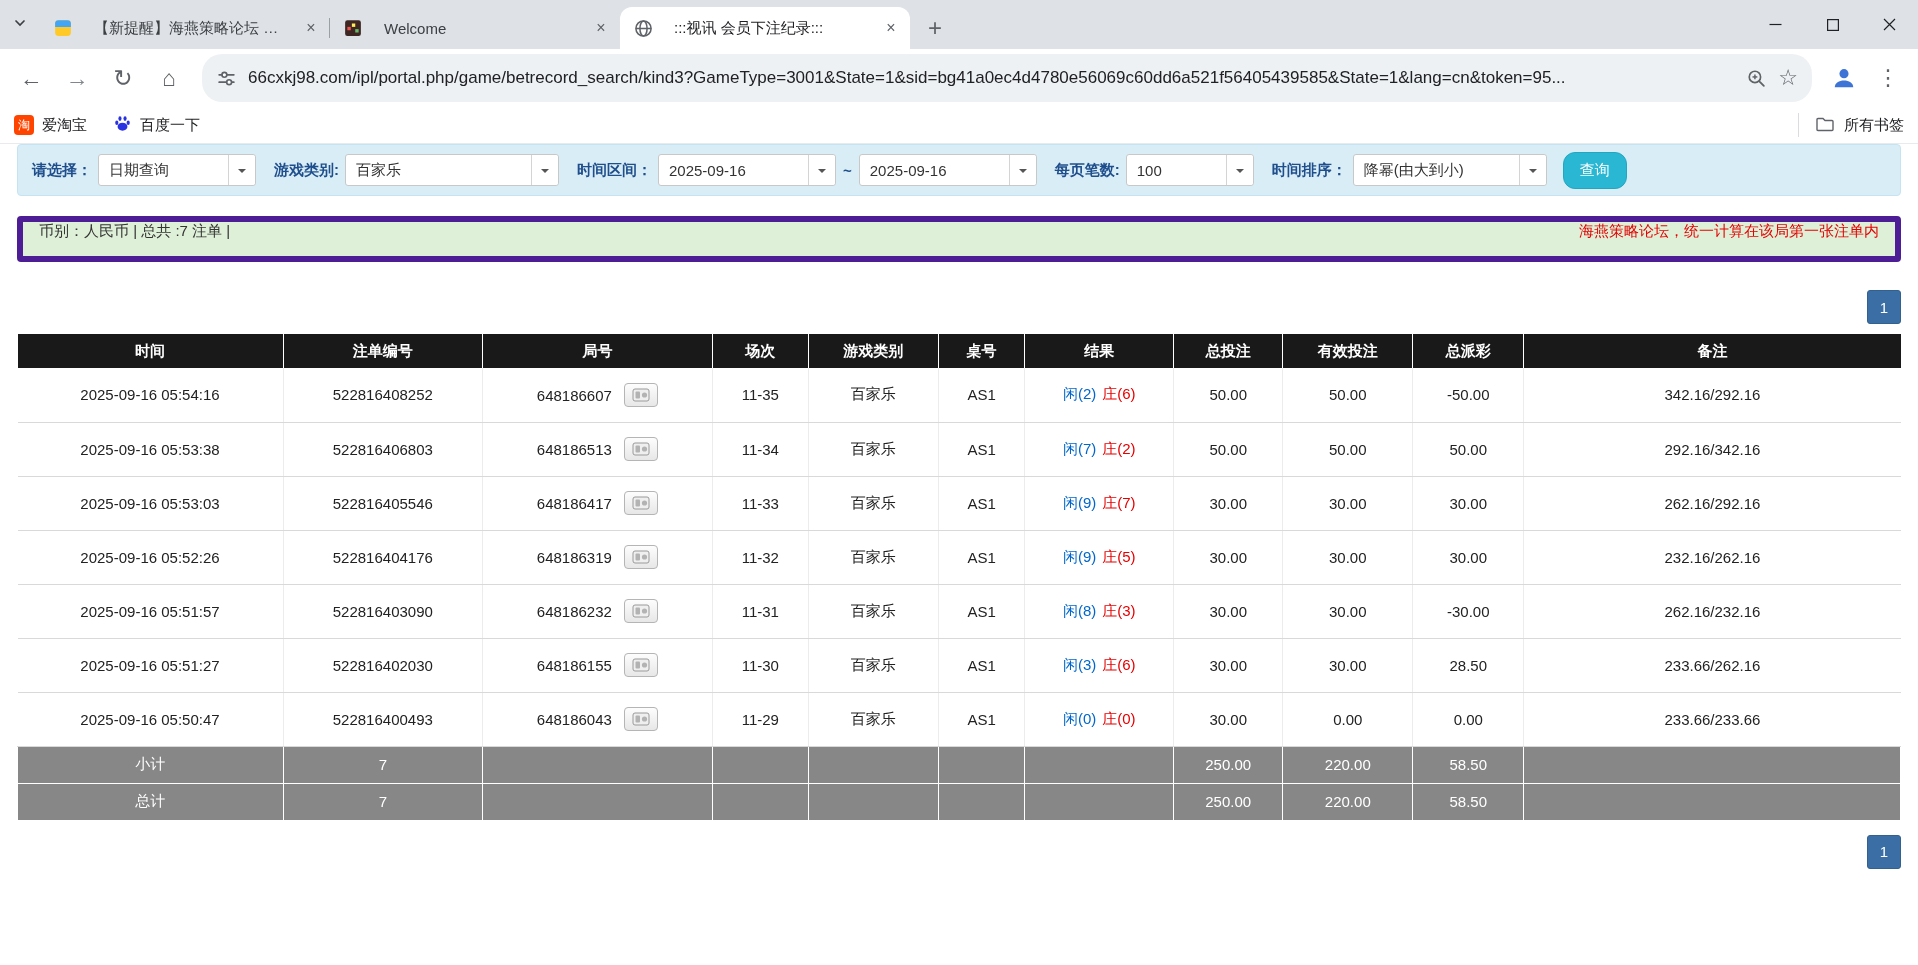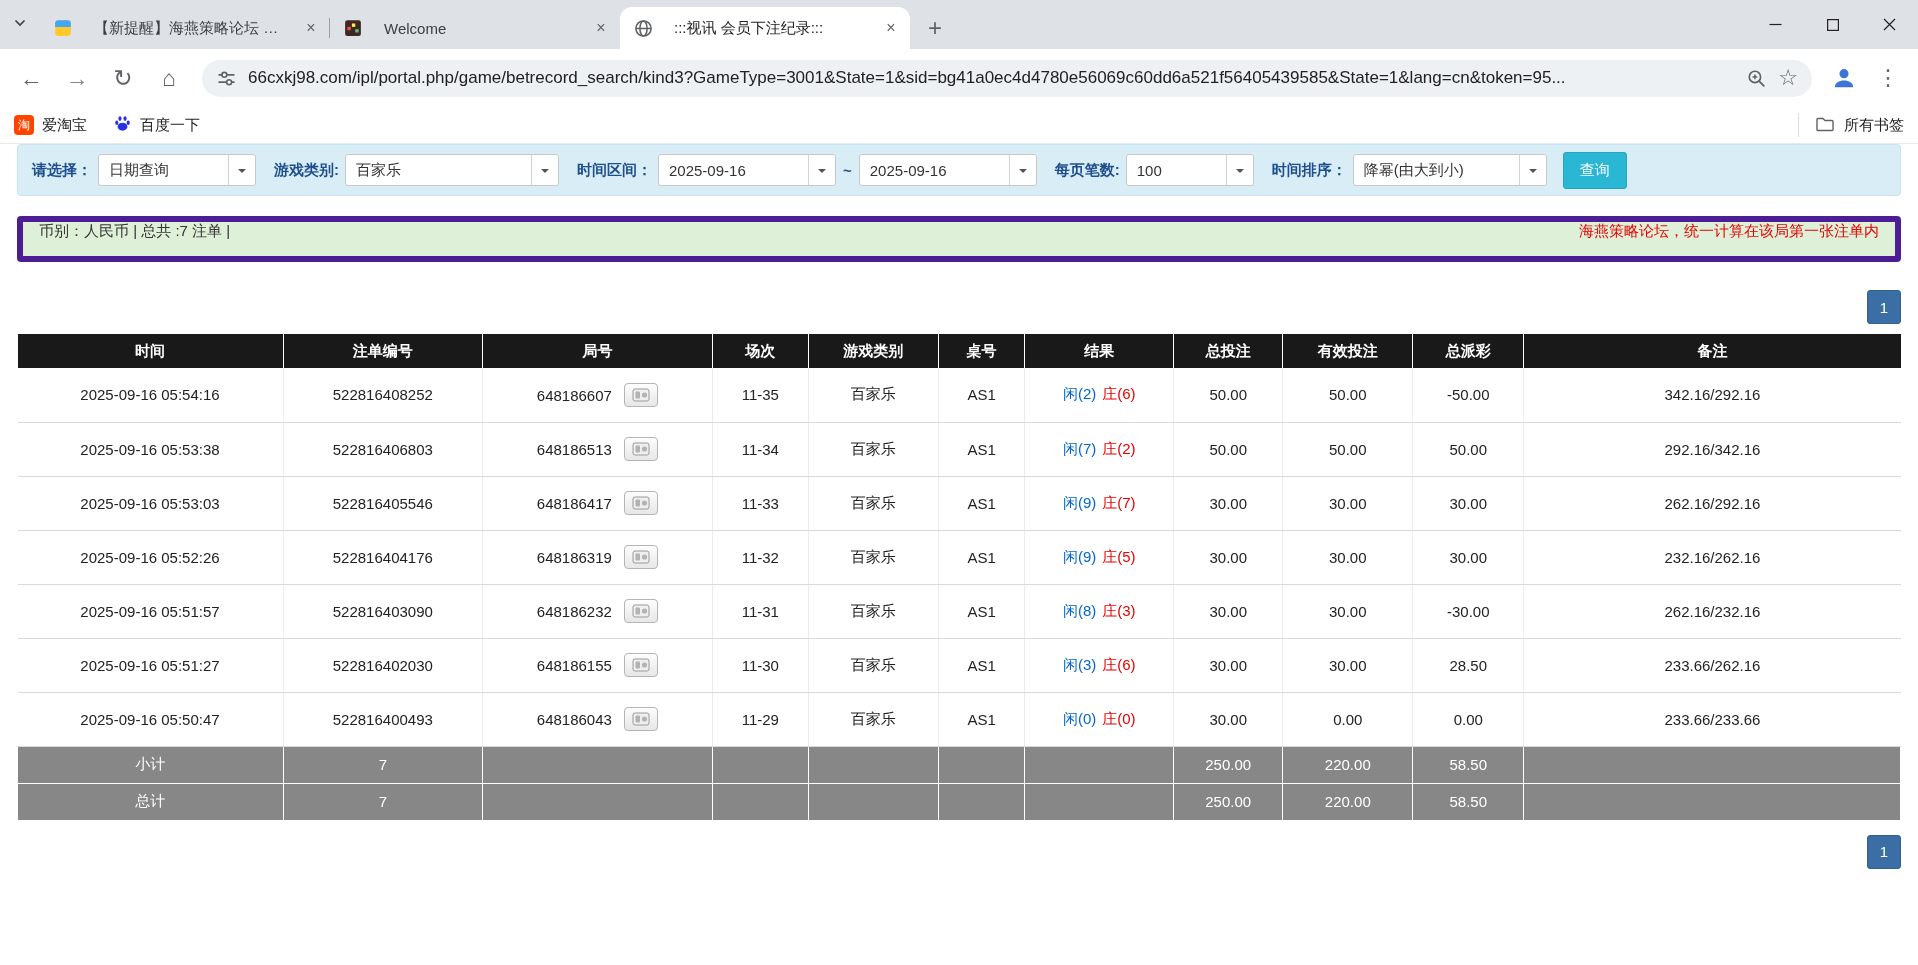--- a/index.html
+++ b/index.html
@@ -17,21 +17,21 @@
   .tab-title { flex:1; white-space:nowrap; overflow:hidden; text-overflow:ellipsis; }
   .tab-close { width:22px; height:22px; border:none; background:none; border-radius:50%; font-size:16px; line-height:1; color:#5f6368; display:flex; align-items:center; justify-content:center; flex:0 0 auto; }
   .favicon { width:20px; height:20px; flex:0 0 auto; display:flex; align-items:center; justify-content:center; }
   .new-tab-btn { width:34px; height:34px; margin:0 0 4px 8px; border:none; background:none; font-size:24px; color:#5f6368; display:flex; align-items:center; justify-content:center; }
   .window-controls { position:absolute; right:0; top:0; display:flex; height:49px; }
   .win-btn { width:57px; height:49px; border:none; background:none; display:flex; align-items:center; justify-content:center; color:#202124; }
 
   .nav-bar { height:58px; background:#fff; display:flex; align-items:center; padding:0 10px; gap:4px; }
   .nav-btn { width:42px; height:42px; border:none; background:none; border-radius:50%; font-size:23px; color:#5f6368; display:flex; align-items:center; justify-content:center; }
   .nav-btn.fwd { color:#80868b; }
-  .omnibox { flex:1; height:37px; min-width:0; background:#eef1f4; border-radius:20px; display:flex; align-items:center; gap:11px; padding:0 14px; margin:0 8px; cursor:text; }
+  .omnibox { flex:1; height:48px; min-width:0; background:#eef1f4; border-radius:20px; display:flex; align-items:center; gap:11px; padding:0 14px; margin:0 8px; cursor:text; }
   .omnibox .url { flex:1; min-width:0; font-size:17px; color:#202124; white-space:nowrap; overflow:hidden; }
   .omni-icon { display:flex; align-items:center; justify-content:center; background:none; border:none; flex:0 0 auto; }
   .star { font-size:22px; color:#5f6368; }
   .avatar-btn,.menu-btn { border:none; background:none; width:40px; height:40px; display:flex; align-items:center; justify-content:center; }
   .menu-btn { font-size:22px; color:#5f6368; }
 
   .bookmarks-bar { height:37px; background:#fff; border-bottom:1px solid #e8eaed; display:flex; align-items:center; padding:0 14px; font-size:15px; color:#202124; }
   .bookmark { display:flex; align-items:center; gap:8px; margin-right:26px; cursor:pointer; }
   .bm-taobao { width:20px; height:20px; border-radius:4px; background:#ff4400; color:#fff; font-size:12px; display:flex; align-items:center; justify-content:center; }
   .bm-spacer { flex:1; }
@@ -43,21 +43,21 @@
 
   .filter-bar { background:#d9edf7; border:1px solid #c6e3f1; border-radius:4px; height:52px; display:flex; align-items:center; padding:0 14px; font-size:15px; }
   .f-label { font-weight:700; color:#1f4e8c; margin:0 6px 0 18px; white-space:nowrap; }
   .f-label:first-child { margin-left:0; }
   .f-tilde { color:#1f4e8c; margin:0 7px; font-weight:700; }
   .combo { background:#fff; border:1px solid #c8c8c8; border-radius:3px; height:32px; display:flex; align-items:stretch; cursor:pointer; }
   .combo-value { flex:1; display:flex; align-items:center; padding:0 10px; color:#333; white-space:nowrap; overflow:hidden;text-align:right; }
   .combo-arrow { width:27px; border-left:1px solid #d4d4d4; display:flex; align-items:center; justify-content:center; background:#fff; border-radius:0 3px 3px 0; }
   .combo-arrow i { border:4px solid transparent; border-top-color:#555; margin-top:5px; }
   .w-mode { width:158px; } .w-game { width:214px; } .w-date { width:178px; } .w-per { width:128px; } .w-sort { width:194px; }
-  .query-btn { margin-left:16px; background:#29b7d3; border:1px solid #25a6c0; color:#fff; border-radius:3px; font-size:15px; padding:8px 16px; }
+  .query-btn { margin-left:16px; background:#29b7d3; border:1px solid #25a6c0; color:#fff; border-radius:12px; font-size:15px; padding:8px 16px; }
 
   .info-bar { margin-top:20px; background:#dff0d8; border:6px solid #4c1d95; border-radius:4px; height:46px; display:flex; justify-content:space-between; padding:0 16px; font-size:15px; }
   .info-left { color:#333; }
   .info-right { color:#e60000; }
 
   .pager { display:flex; justify-content:flex-end; margin:28px 0 10px; }
   .pager.bottom { margin:14px 0 0; }
   .pager-btn { min-width:34px; height:34px; background:#3a6ea5; color:#fff; border:1px solid #33618f; border-radius:3px; font-size:15px; }
 
   table.bets { width:100%; border-collapse:collapse; table-layout:fixed; font-size:15px; }

